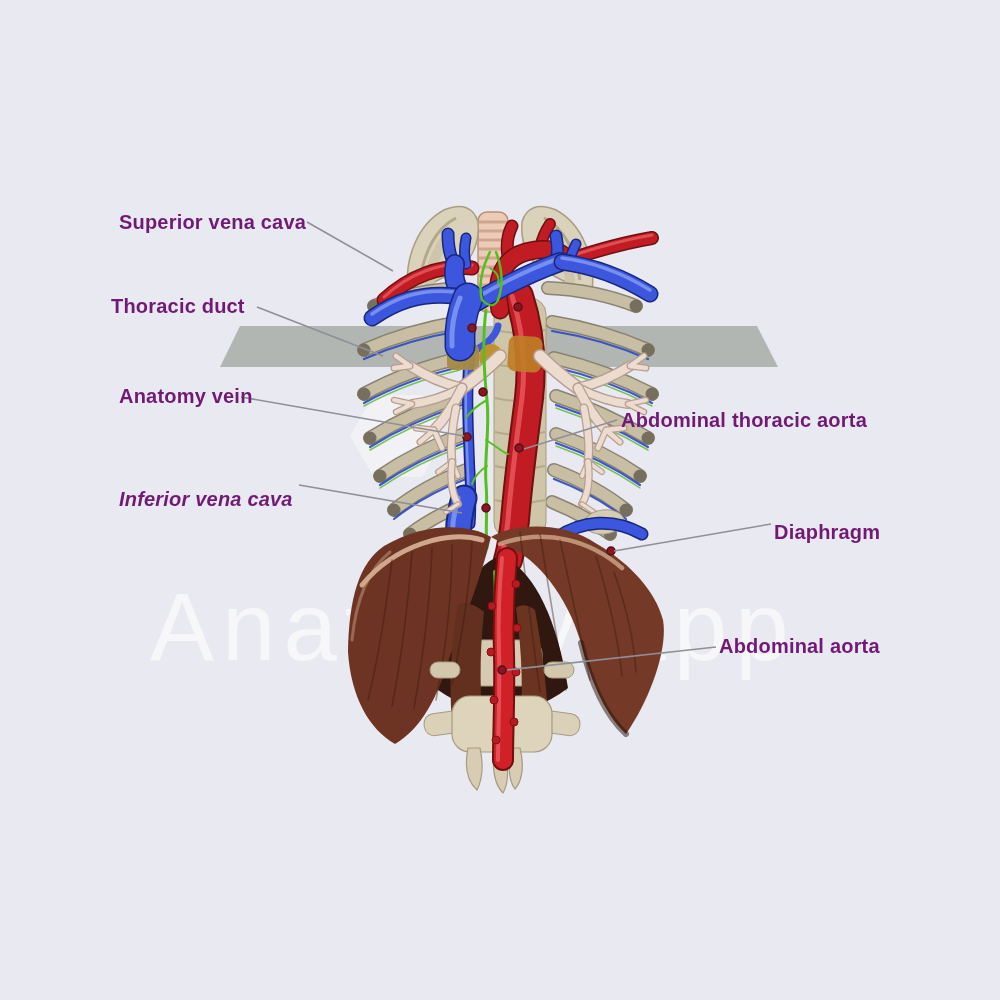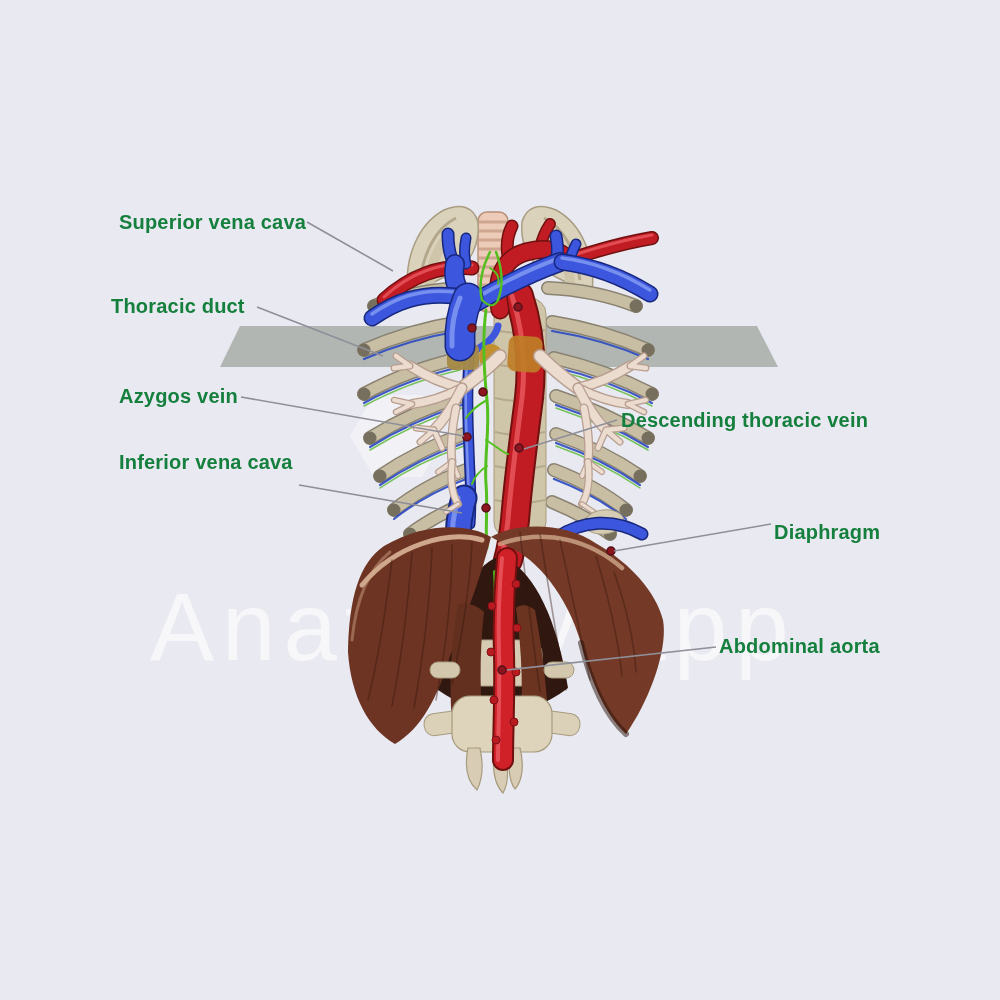--- a/index.html
+++ b/index.html
@@ -2,21 +2,21 @@
 <html><head>
 <meta charset="utf-8">
 <style>
   html,body{margin:0;padding:0;background:#e9e9f1;}
   .stage{position:relative;width:1000px;height:1000px;background:#e9e9f1;overflow:hidden;
          font-family:"Liberation Sans",sans-serif;}
   .watermark{position:absolute;left:150px;top:572px;font-size:96px;font-weight:500;
              letter-spacing:8px;color:rgba(255,255,255,0.62);white-space:nowrap;user-select:none;}
   svg.scene{position:absolute;left:0;top:0;}
   .label{position:absolute;white-space:nowrap;font-size:20px;font-weight:700;
-         color:#15803d;letter-spacing:.2px;line-height:22px;}
+         color:#701a75;letter-spacing:.2px;line-height:22px;}
   
   .vd{stroke:#17277e;fill:none;stroke-linecap:round;}
   .vm{stroke:#3c57dd;fill:none;stroke-linecap:round;}
   .vh{stroke:#8199f2;fill:none;stroke-linecap:round;opacity:.85;}
   .ad{stroke:#70100f;fill:none;stroke-linecap:round;}
   .am{stroke:#c11c24;fill:none;stroke-linecap:round;}
   .ah{stroke:#ea5a60;fill:none;stroke-linecap:round;opacity:.8;}
   .ribu{stroke:#8a8271;fill:none;stroke-linecap:round;}
   .ribb{stroke:#c8bea4;fill:none;stroke-linecap:round;}
   .ribv{stroke:#2b49c0;fill:none;stroke-linecap:round;opacity:.9;}
@@ -330,18 +330,18 @@
       <line class="lead" x1="241" y1="397" x2="464" y2="436"></line>
       <line class="lead" x1="299" y1="485" x2="462" y2="513"></line>
       <line class="lead" x1="617" y1="420" x2="524" y2="449"></line>
       <line class="lead" x1="771" y1="524" x2="614" y2="551"></line>
       <line class="lead" x1="716" y1="647" x2="507" y2="670"></line>
     </g>
   </svg>
 
   <div class="label" style="left:119px;top:211px;">Superior vena cava</div>
   <div class="label" style="left:111px;top:295px;">Thoracic duct</div>
-  <div class="label" style="left:119px;top:385px;">Azygos vein</div>
-  <div class="label" style="left:119px;top:451px;">Inferior vena cava</div>
-  <div class="label" style="left:621px;top:409px;">Descending thoracic vein</div>
+  <div class="label" style="left:119px;top:385px;">Anatomy vein</div>
+  <div class="label" style="left:119px;top:488px;font-style:italic;">Inferior vena cava</div>
+  <div class="label" style="left:621px;top:409px;">Abdominal thoracic aorta</div>
   <div class="label" style="left:774px;top:511px;margin-top:10px;">Diaphragm</div>
   <div class="label" style="left:719px;top:635px;">Abdominal aorta</div>
 </div>
 
 </body></html>

